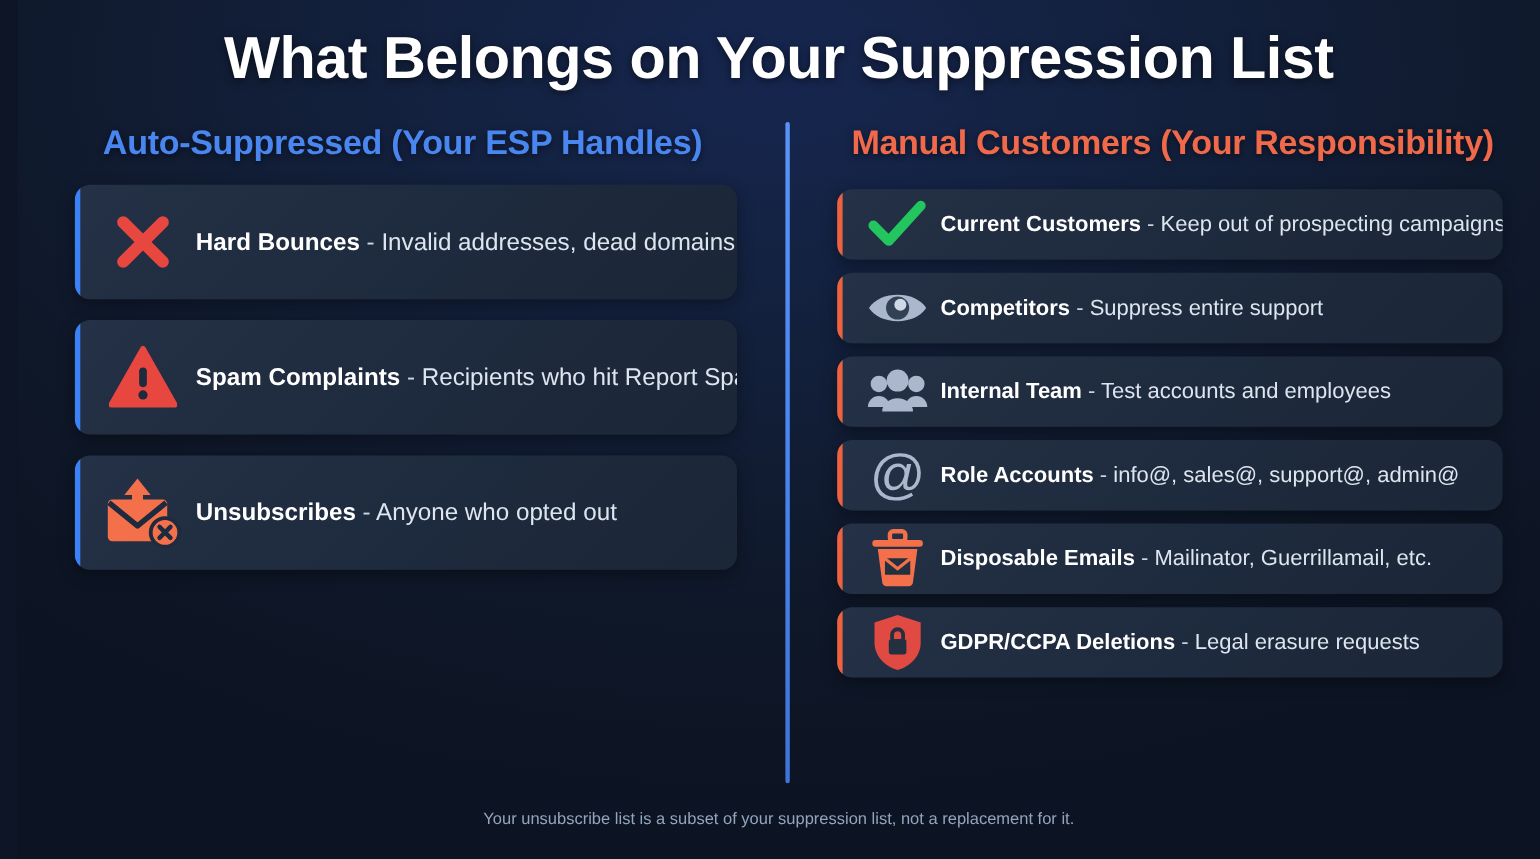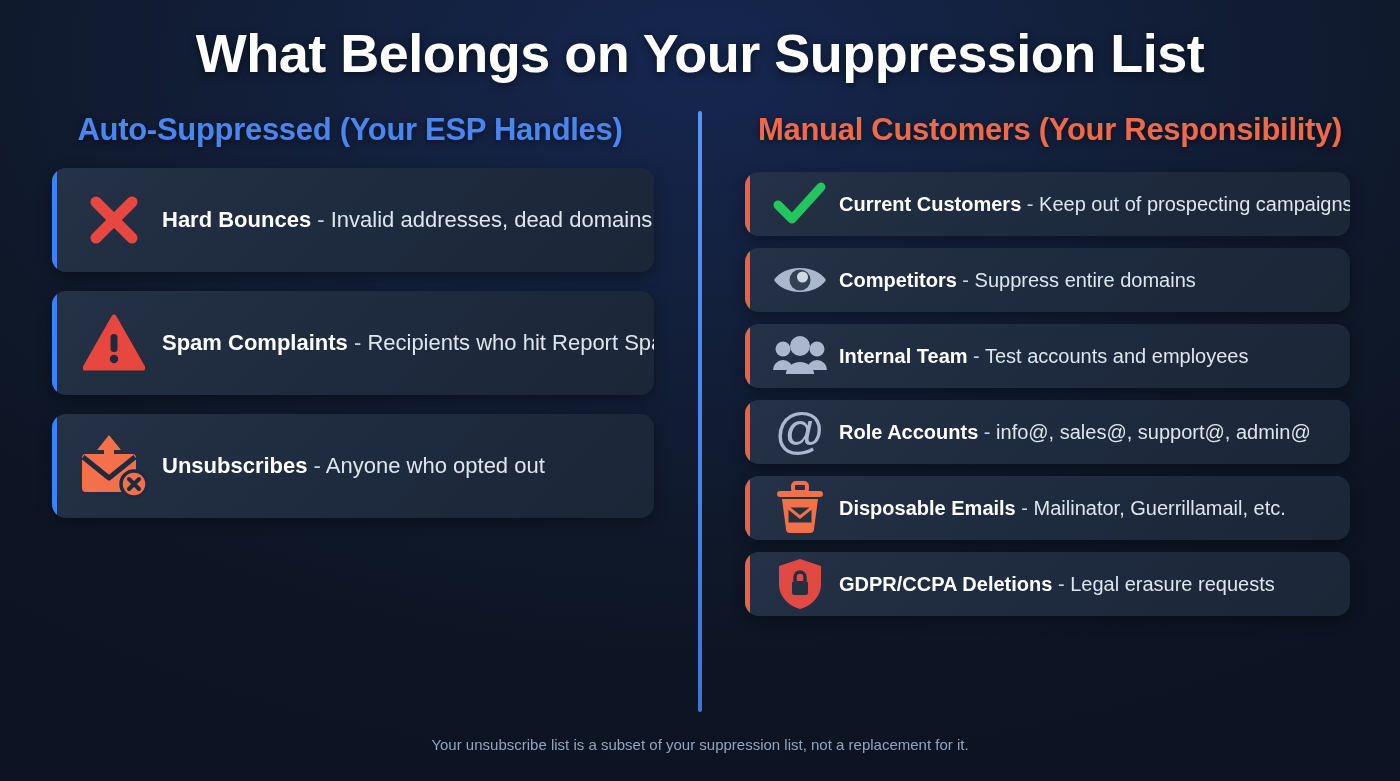--- a/index.html
+++ b/index.html
@@ -13,20 +13,21 @@
     position: relative;
   }
 
   #stage {
     position: absolute;
     inset: 0;
     background:
       radial-gradient(ellipse 1100px 700px at 50% 8%, #16264f 0%, #13203c 35%, #0f1829 70%, #0c1322 100%),
       #0c1322;
     overflow: hidden;
+    margin-left: 16px;
   }
 
   
   .title {
     position: absolute;
     top: 22px;
     left: 0;
     width: 100%;
     text-align: center;
     font-size: 54px;
@@ -190,21 +191,21 @@
     </div>
 
     <div class="card">
       <span class="icon-wrap">
         <svg width="56" height="40" viewBox="0 0 56 40">
           <path d="M2 20 C12 4, 44 4, 54 20 C44 36, 12 36, 2 20 Z" fill="#aab7cc"></path>
           <circle cx="28" cy="20" r="10.5" fill="#334155"></circle>
           <circle cx="30.5" cy="17" r="5.5" fill="#cfd8e6"></circle>
         </svg>
       </span>
-      <span class="text"><span class="term">Competitors</span><span class="dash"> - </span><span class="desc">Suppress entire domains</span></span>
+      <span class="text"><span class="term">Competitors</span><span class="dash"> - </span><span class="desc">Suppress entire support</span></span>
     </div>
 
     <div class="card">
       <span class="icon-wrap">
         <svg width="56" height="42" viewBox="0 0 56 42">
           <g fill="#aab7cc">
             <circle cx="11" cy="14" r="7.5"></circle>
             <path d="M1 35 a10 10 0 0 1 20 0 z"></path>
             <circle cx="45" cy="14" r="7.5"></circle>
             <path d="M35 35 a10 10 0 0 1 20 0 z"></path>

